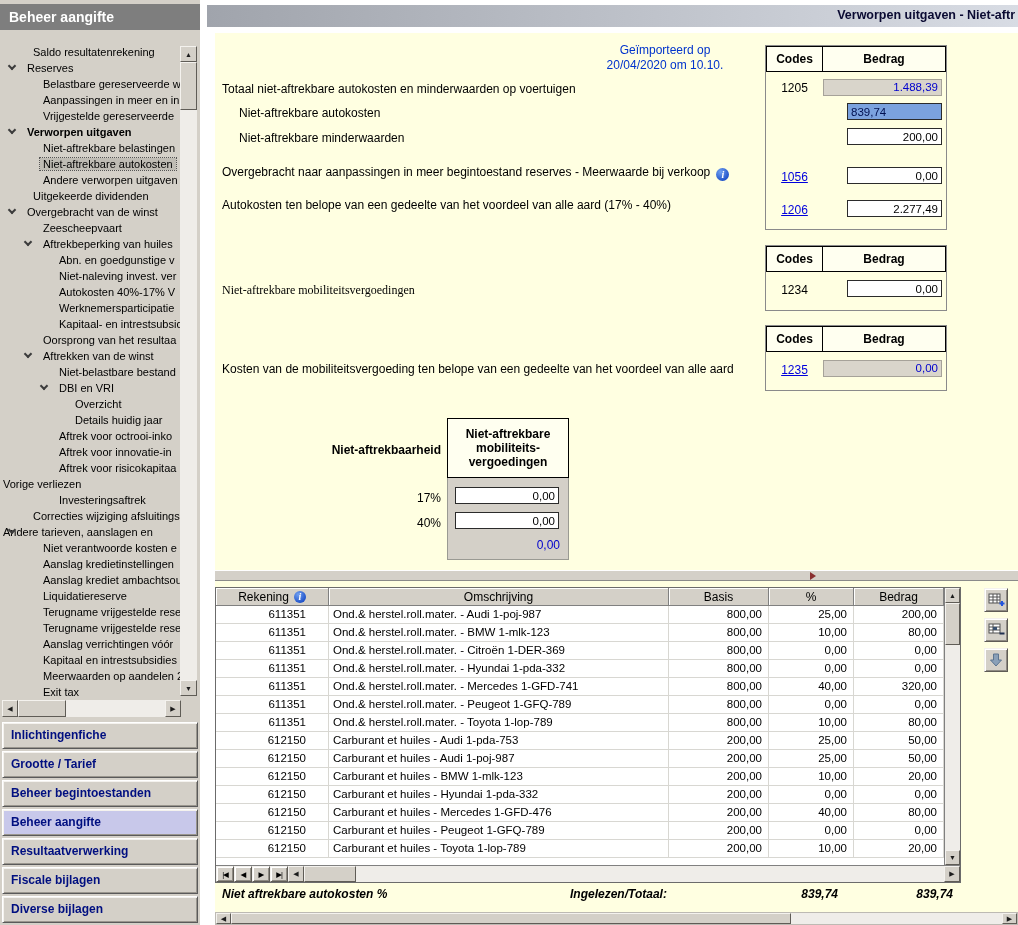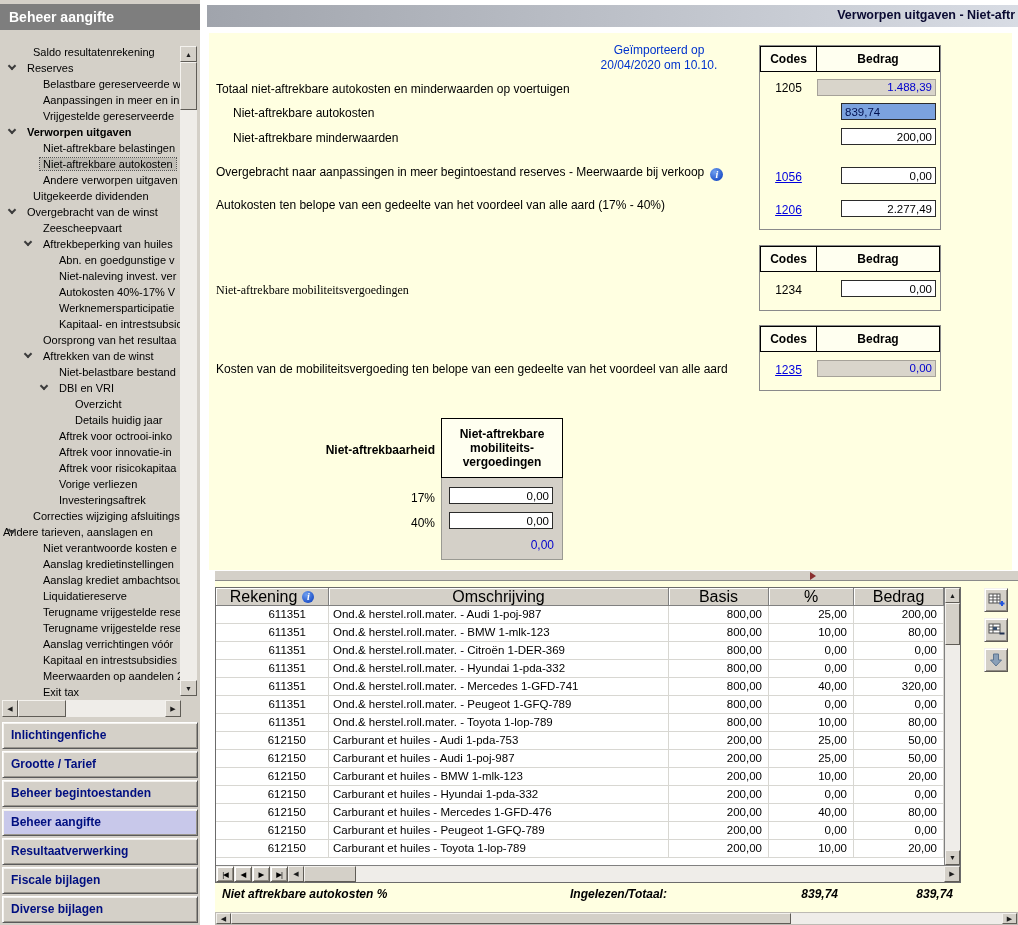--- a/index.html
+++ b/index.html
@@ -37,21 +37,21 @@
              box-shadow:inset 1px 1px 0 #f4f2ee, inset -1px -1px 0 #9a968e;
              font-weight:bold; font-size:12px; color:#000f80; line-height:25px; padding-left:8px; cursor:default; }
   .nav-selected { background:#c8c8ea; }
 
   
   #main { position:absolute; left:200px; top:0; width:818px; height:925px; background:#fff; }
   #main-title { position:absolute; left:7px; top:5px; width:811px; height:22px;
                 background:linear-gradient(90deg,#a0a4ac,#d8dce4); }
   #main-title span { position:absolute; right:3px; top:3px; font-weight:bold; font-size:12.5px;
                      color:#0a0a32; white-space:nowrap; }
-  #panel-top { position:absolute; left:9px; top:33px; width:803px; height:537px; background:#ffffe1; }
+  #panel-top { position:absolute; left:15px; top:33px; width:803px; height:537px; background:#ffffe1; }
   #splitbar { position:absolute; left:15px; top:570px; width:803px; height:11px; background:#d4d0c8;
               border-top:1px solid #ffffff; border-bottom:1px solid #8a8a8a; }
   #split-arrow { position:absolute; left:595px; top:1px; width:0; height:0;
                  border-top:4px solid transparent; border-bottom:4px solid transparent; border-left:6px solid #8a3030; }
   #panel-bottom { position:absolute; left:15px; top:581px; width:803px; height:344px; background:#ffffe1; }
 
   .flabel { position:absolute; font-size:12px; white-space:nowrap; }
   #import-note { position:absolute; left:320px; top:10px; width:260px; text-align:center;
                  color:#0033cc; font-size:12px; line-height:15px; }
 
@@ -86,21 +86,21 @@
   #s4-body .fld { left:7px; right:auto; width:104px; }
   #s4-total { position:absolute; right:8px; top:60px; color:#0000cd; font-size:12px; }
   #s4-l17 { left:146px; top:458px; width:80px; text-align:right; }
   #s4-l40 { left:146px; top:483px; width:80px; text-align:right; }
 
   
   #grid { position:absolute; left:0; top:6px; width:746px; height:296px; border:1px solid #6b6b6b;
           background:#fff; }
   #grid-header { display:flex; height:18px; width:728px; }
   .gh-cell { background:#d4d0c8; border-right:1px solid #808080; border-bottom:1px solid #808080;
-             box-shadow:inset 1px 1px 0 #fff; font-size:16px;
+             box-shadow:inset 1px 1px 0 #fff; font-size:12px;
              display:flex; align-items:center; justify-content:center; gap:3px; overflow:hidden; }
   .gh-cell .info-icon { width:12px; height:12px; line-height:12px; margin-left:2px; vertical-align:0; }
   #grid-body { width:728px; height:258px; overflow:hidden; }
   .g-row { display:flex; height:18px; }
   .g-cell { border-right:1px solid #d8d7d2; border-bottom:1px solid #d8d7d2; font-size:11.5px;
             line-height:17px; white-space:nowrap; overflow:hidden; }
   .a-left { padding-left:4px; } .a-right { text-align:right; padding-right:6px; }
   .cell-rekening { padding-right:22px; }
   #grid-vscroll { position:absolute; top:0; right:0; width:16px; height:277px; display:flex;
                   flex-direction:column; border-left:1px solid #808080; background:#efede9; }
@@ -153,21 +153,21 @@
       <div class="tree-item"><span class="tree-label" style="margin-left: 56px;">Kapitaal- en intrestsubsid</span></div>
       <div class="tree-item"><span class="tree-label" style="margin-left: 40px;">Oorsprong van het resultaa</span></div>
       <div class="tree-item"><span class="tree-chevron" style="left: 25px;"></span><span class="tree-label" style="margin-left: 40px;">Aftrekken van de winst</span></div>
       <div class="tree-item"><span class="tree-label" style="margin-left: 56px;">Niet-belastbare bestand</span></div>
       <div class="tree-item"><span class="tree-chevron" style="left: 41px;"></span><span class="tree-label" style="margin-left: 56px;">DBI en VRI</span></div>
       <div class="tree-item"><span class="tree-label" style="margin-left: 72px;">Overzicht</span></div>
       <div class="tree-item"><span class="tree-label" style="margin-left: 72px;">Details huidig jaar</span></div>
       <div class="tree-item"><span class="tree-label" style="margin-left: 56px;">Aftrek voor octrooi-inko</span></div>
       <div class="tree-item"><span class="tree-label" style="margin-left: 56px;">Aftrek voor innovatie-in</span></div>
       <div class="tree-item"><span class="tree-label" style="margin-left: 56px;">Aftrek voor risicokapitaa</span></div>
-      <div class="tree-item"><span class="tree-label" style="margin-left: 56px;">Vorige verliezen</span></div>
+      <div class="tree-item"><span class="tree-label" style="">Vorige verliezen</span></div>
       <div class="tree-item"><span class="tree-label" style="margin-left: 56px;">Investeringsaftrek</span></div>
       <div class="tree-item"><span class="tree-label" style="margin-left: 30px;">Correcties wijziging afsluitingsda</span></div>
       <div class="tree-item"><span class="tree-chevron" style="left: 9px;"></span><span class="tree-label" style="">Andere tarieven, aanslagen en</span></div>
       <div class="tree-item"><span class="tree-label" style="margin-left: 40px;">Niet verantwoorde kosten e</span></div>
       <div class="tree-item"><span class="tree-label" style="margin-left: 40px;">Aanslag kredietinstellingen</span></div>
       <div class="tree-item"><span class="tree-label" style="margin-left: 40px;">Aanslag krediet ambachtsou</span></div>
       <div class="tree-item"><span class="tree-label" style="margin-left: 40px;">Liquidatiereserve</span></div>
       <div class="tree-item"><span class="tree-label" style="margin-left: 40px;">Terugname vrijgestelde rese</span></div>
       <div class="tree-item"><span class="tree-label" style="margin-left: 40px;">Terugname vrijgestelde rese</span></div>
       <div class="tree-item"><span class="tree-label" style="margin-left: 40px;">Aanslag verrichtingen vóór</span></div>

